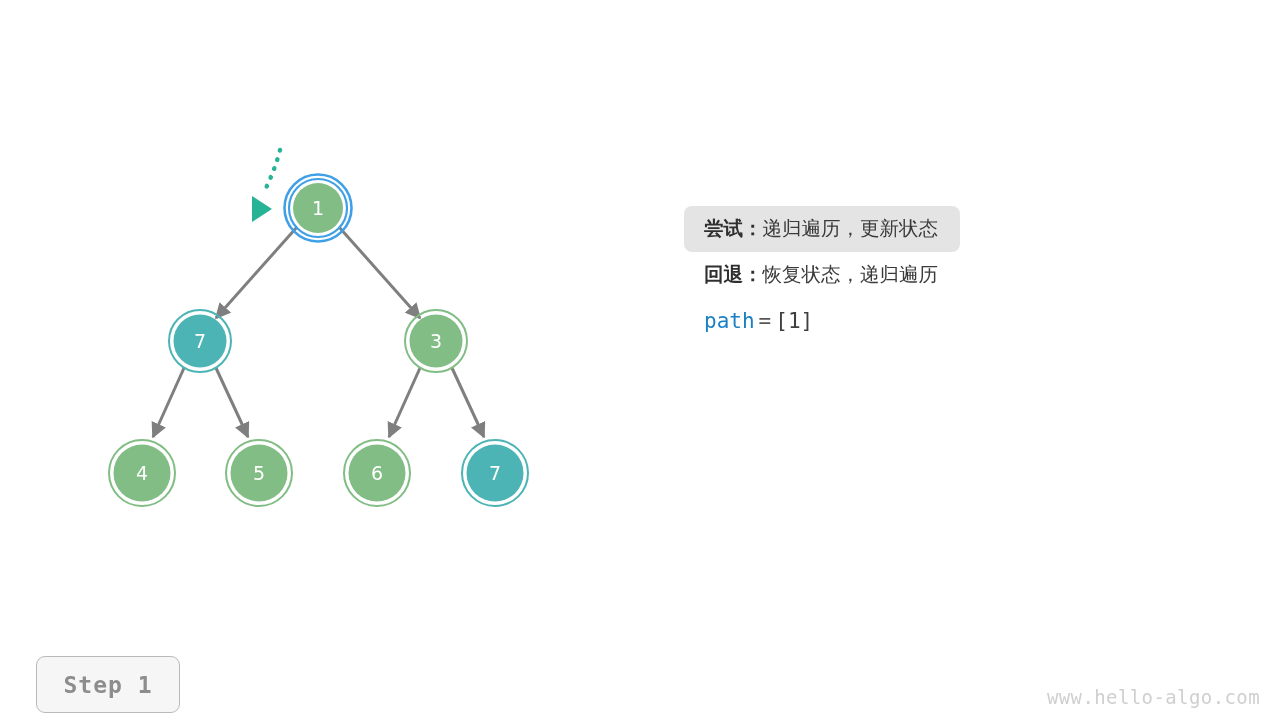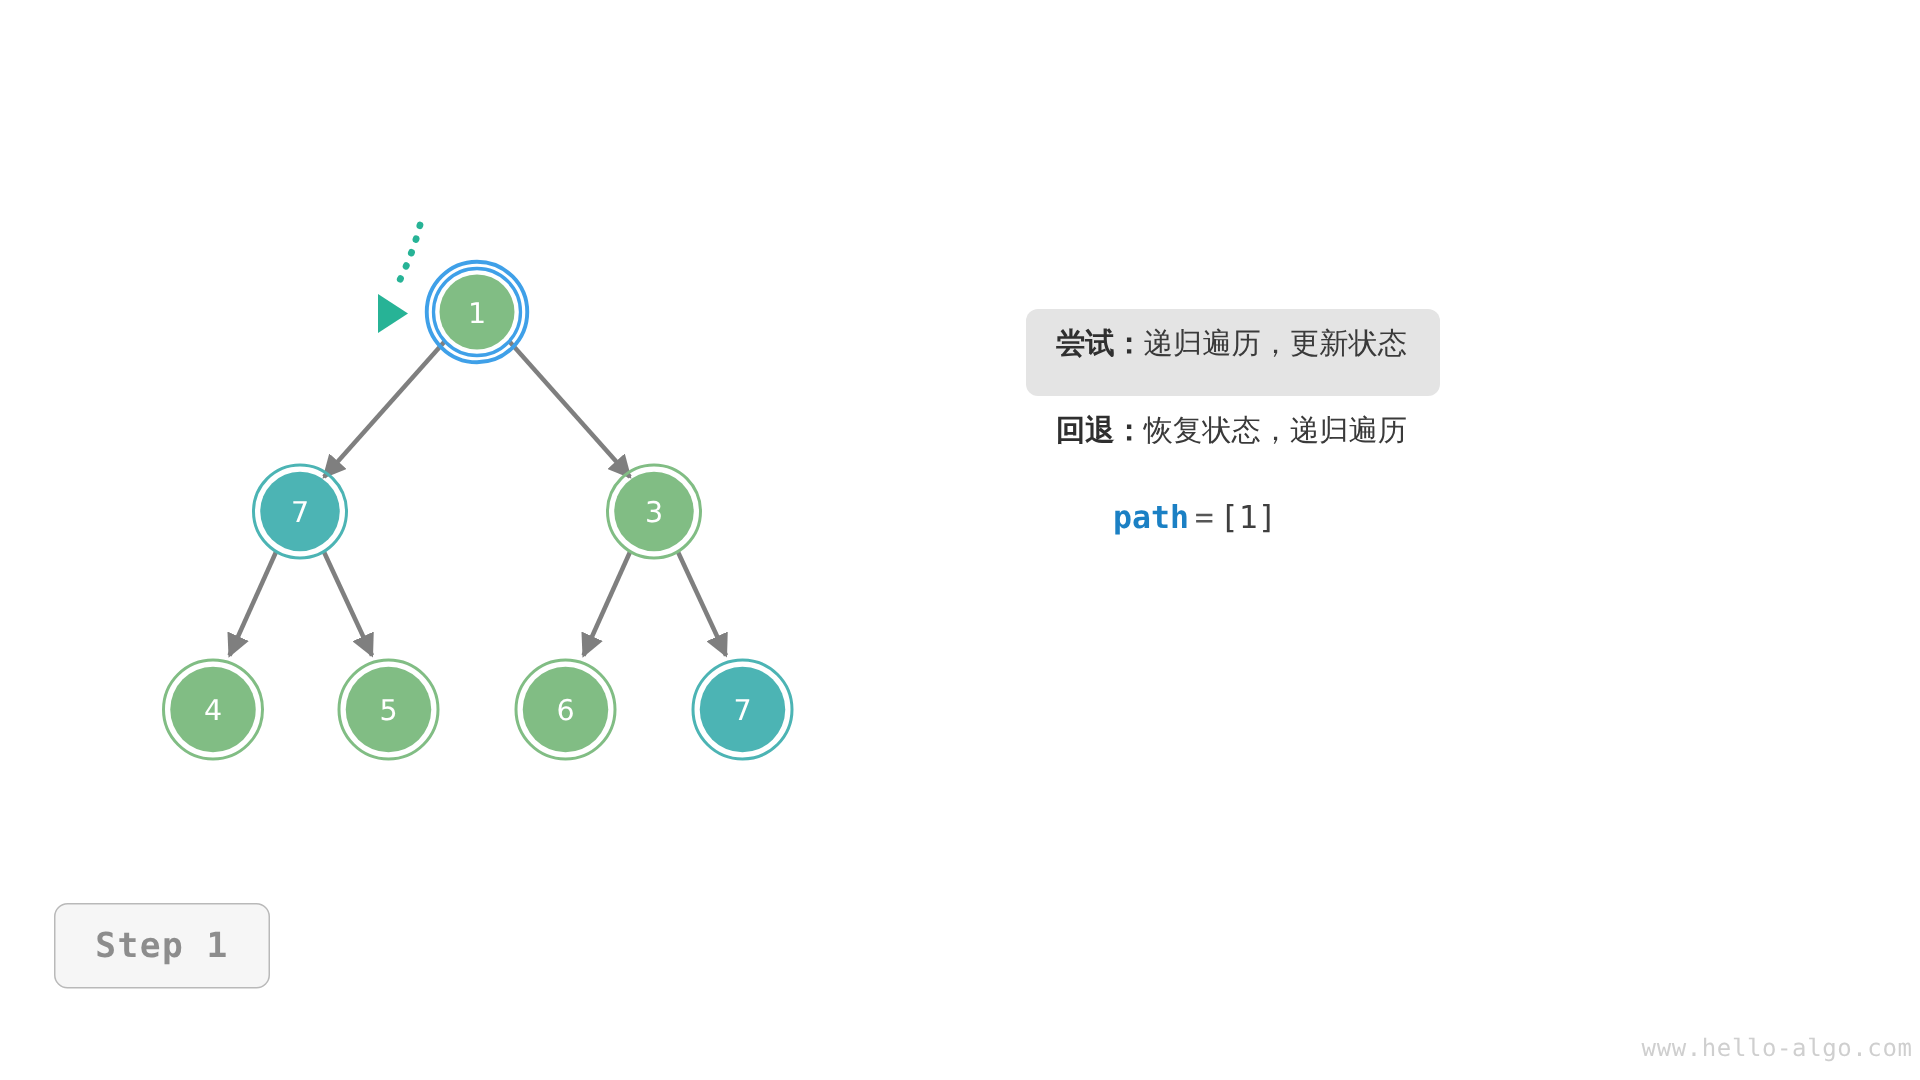--- a/index.html
+++ b/index.html
@@ -32,21 +32,21 @@
   }
 
   
   #info-panel {
     position: absolute;
     left: 684px;
     top: 206px;
     width: 560px;
   }
   .info-line {
-    height: 58px;
+    height: 46px;
     line-height: 46px;
     white-space: nowrap;
     font-family: "DejaVu Sans", "Liberation Sans", sans-serif;
     font-size: 19.5px;
     color: #3a3a3a;
     padding-left: 20px;
   }
   .info-line.highlight {
     background: #e4e4e4;
     border-radius: 8px;
@@ -64,56 +64,56 @@
 
   .var-line {
     height: 46px;
     line-height: 46px;
     white-space: nowrap;
     font-family: "DejaVu Sans Mono", "Liberation Mono", monospace;
     font-size: 21px;
     padding-left: 20px;
     color: #3f3f3f;
   }
-  .var-line .var-name { font-weight: bold; margin-left: 38px; }
+  .var-line .var-name { font-weight: normal; }
   .var-name.path-name { color: #1b80c4; }
   .var-name.res-name  { color: #2e9e8f; }
   .var-line .eq   { color: #565656; padding: 0 4px; }
   .var-line .val  { color: #3f3f3f; }
 
   .spacer-line { height: 72px; }
 
   
   #step-badge {
     position: absolute;
     left: 36px;
-    top: 602px;
+    top: 656px;
     width: 144px;
     height: 57px;
     box-sizing: border-box;
     border: 1.5px solid #b9b9b9;
     border-radius: 9px;
     background: #f6f6f6;
     display: flex;
     align-items: center;
     justify-content: center;
     font-family: "DejaVu Sans Mono", "Liberation Mono", monospace;
     font-size: 23px;
     font-weight: bold;
     color: #8d8d8d;
     letter-spacing: 1px;
   }
 
   
   #watermark {
     position: absolute;
-    right: 5px;
+    right: 20px;
     bottom: 12px;
     font-family: "DejaVu Sans Mono", "Liberation Mono", monospace;
-    font-size: 16px;
+    font-size: 19px;
     color: #cfcfcf;
     letter-spacing: 0.4px;
   }
 </style>
 </head>
 <body>
 
 <div id="tree-figure">
   <svg id="tree-svg" width="640" height="720" viewBox="0 0 640 720" xmlns="http://www.w3.org/2000/svg">
     <defs>

